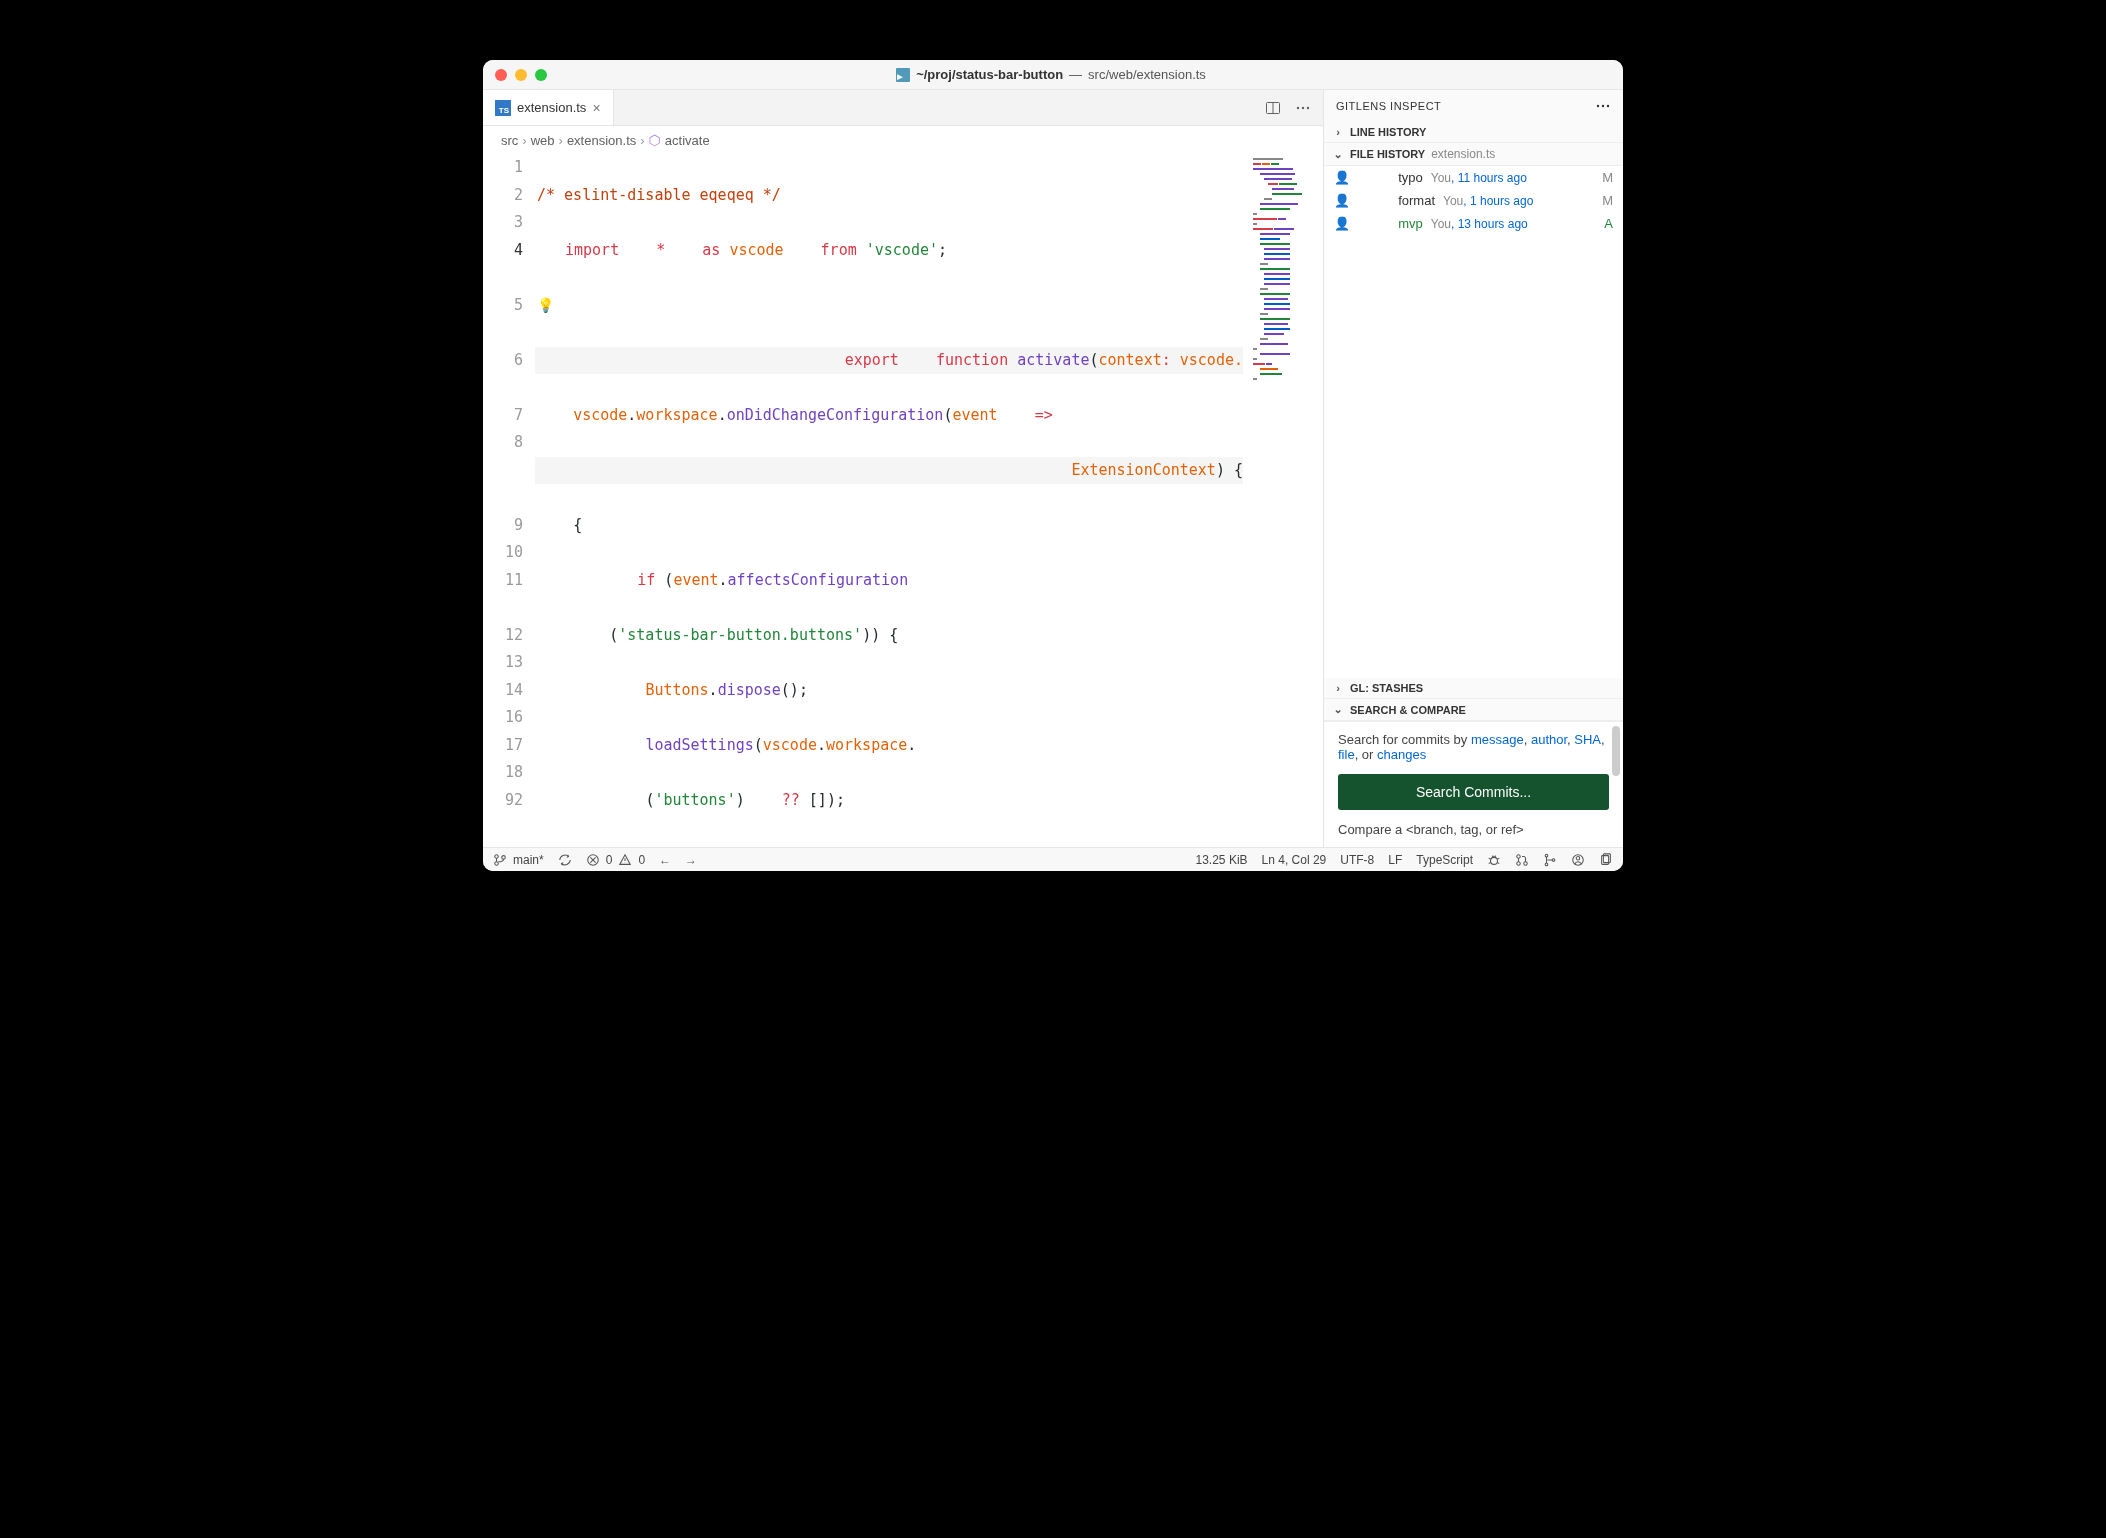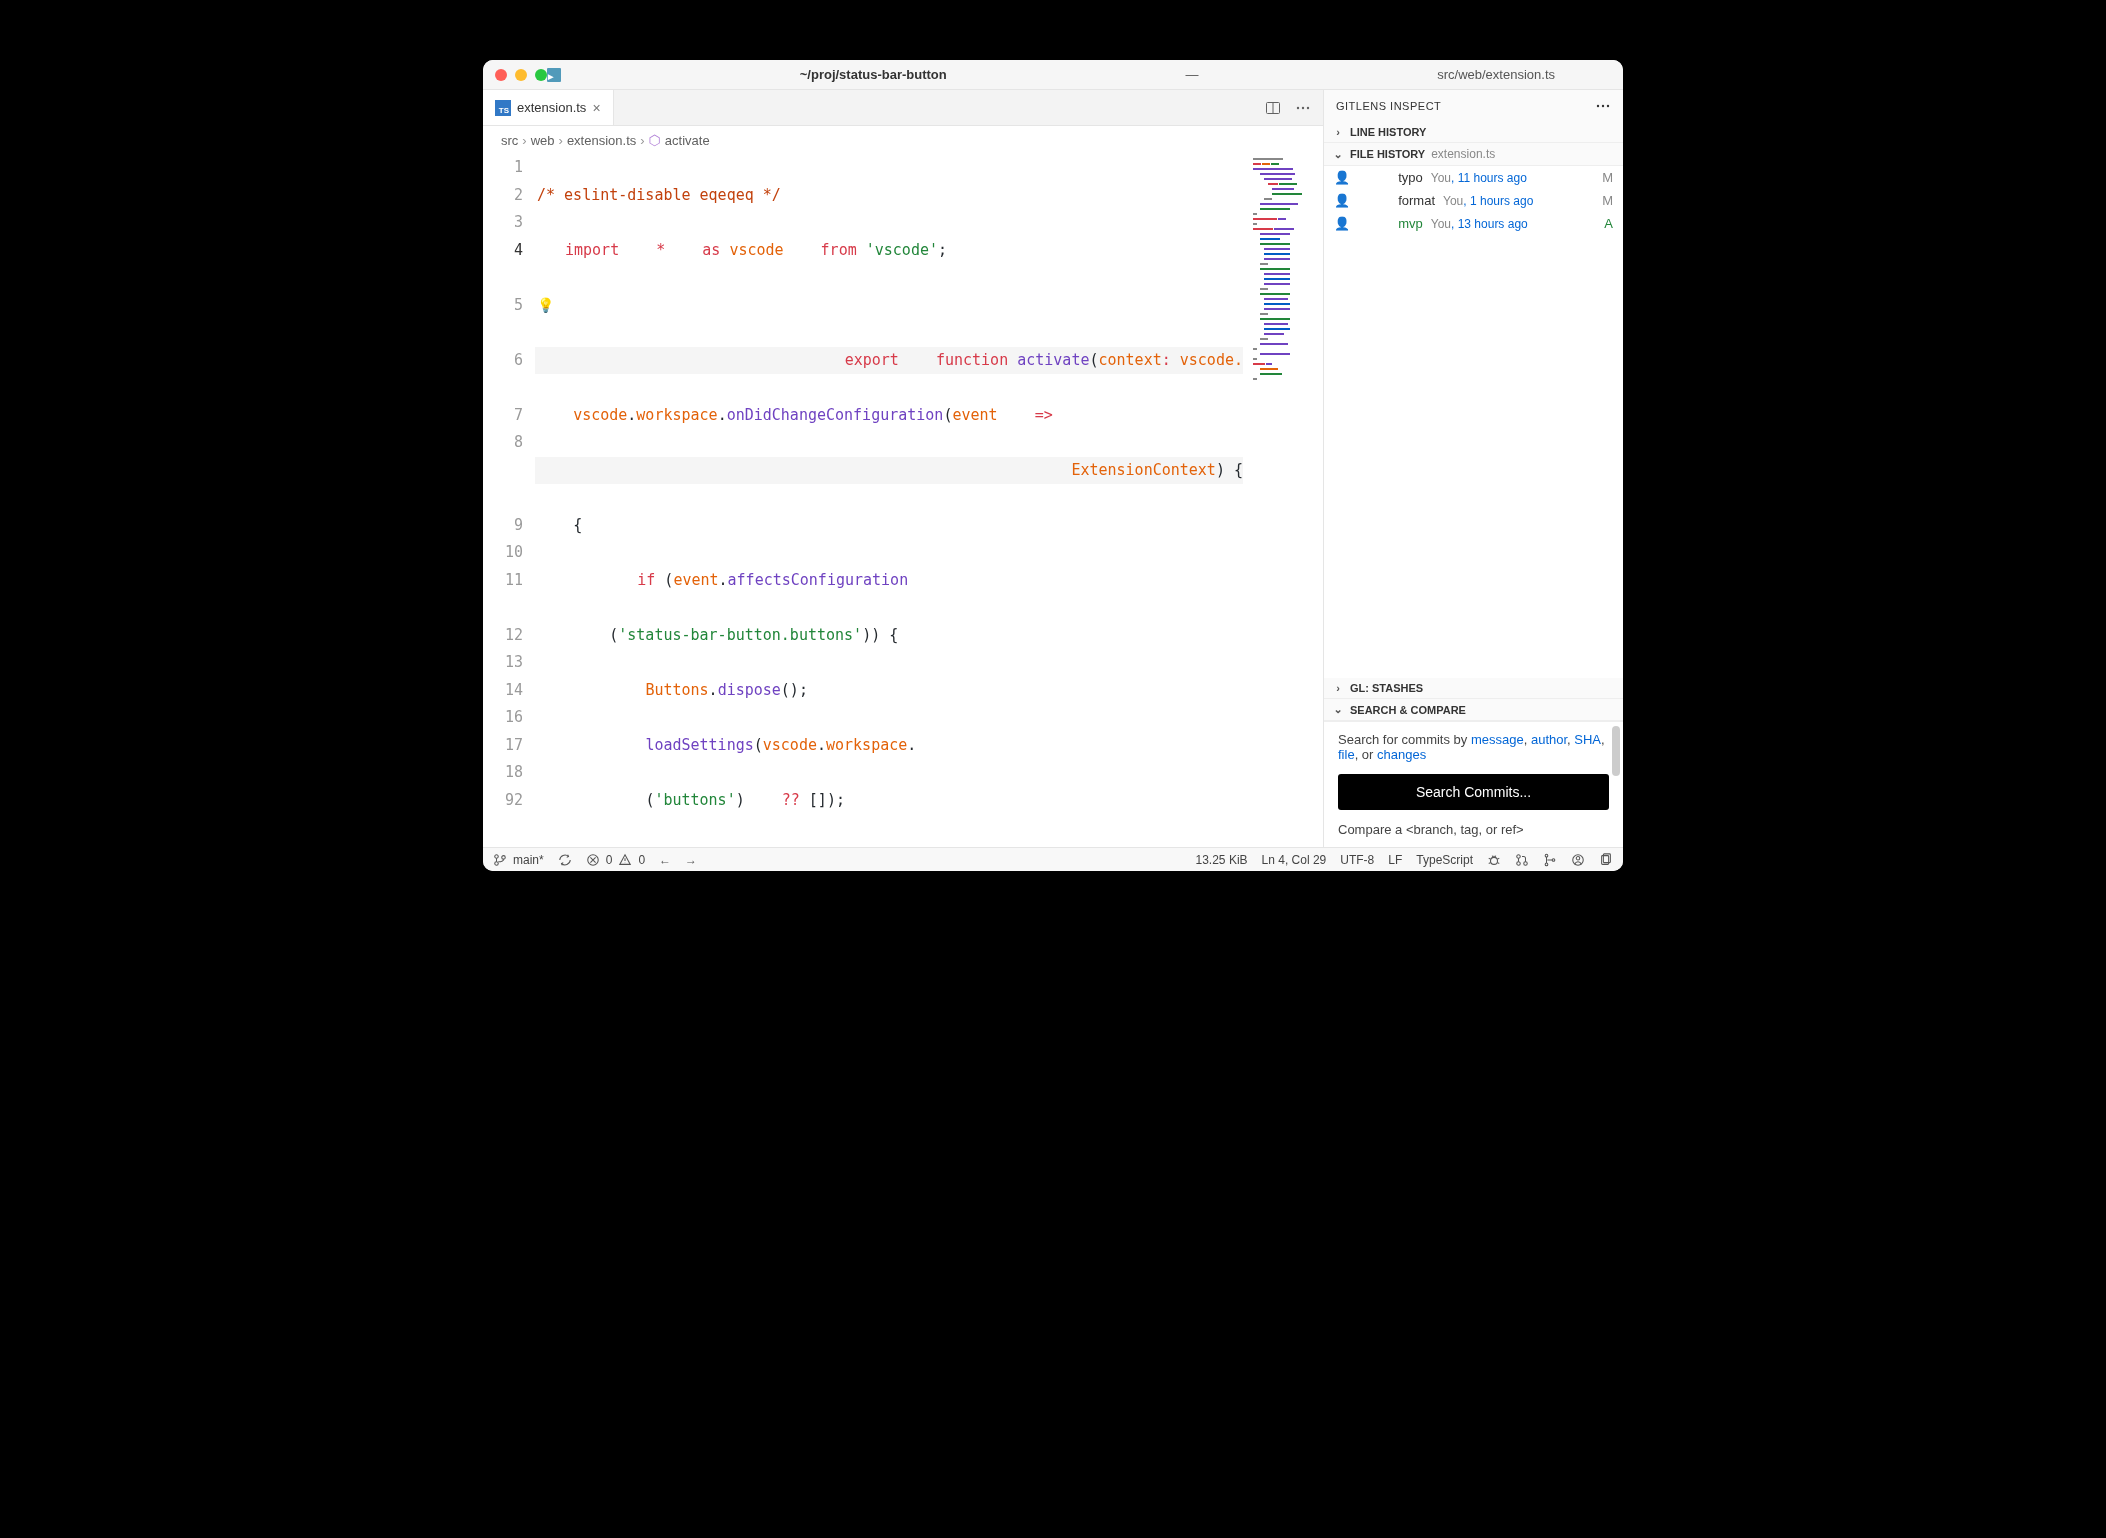--- a/index.html
+++ b/index.html
@@ -37,21 +37,21 @@
   .tl-red   { background: #ff5f57; }
   .tl-yellow{ background: #febc2e; }
   .tl-green { background: #28c840; }
   .titlebar-title {
     flex: 1;
     text-align: center;
     font-size: 13px;
     color: #333;
     display: flex;
     align-items: center;
-    justify-content: space-between;
+    justify-content: center;
     gap: 6px;
   }
   .file-icon-sm {
     width: 14px; height: 14px;
     background: #519aba;
     color: #fff;
     font-size: 7px;
     font-weight: 700;
     display: inline-flex;
     align-items: flex-end;
@@ -240,21 +240,21 @@
     padding: 10px 14px;
     font-size: 13px;
     color: #444;
     border-top: 1px solid #eee;
     background: #fff;
   }
   .section-content a { color: #0366d6; text-decoration: none; cursor: pointer; }
   .btn-primary {
     display: block;
     width: 100%;
-    background: #000000;
+    background: #14532d;
     color: #fff;
     border: none;
     padding: 10px 0;
     font-size: 14px;
     border-radius: 3px;
     margin: 12px 0;
     cursor: pointer;
     text-align: center;
   }
   .search-compare { position: relative; }

